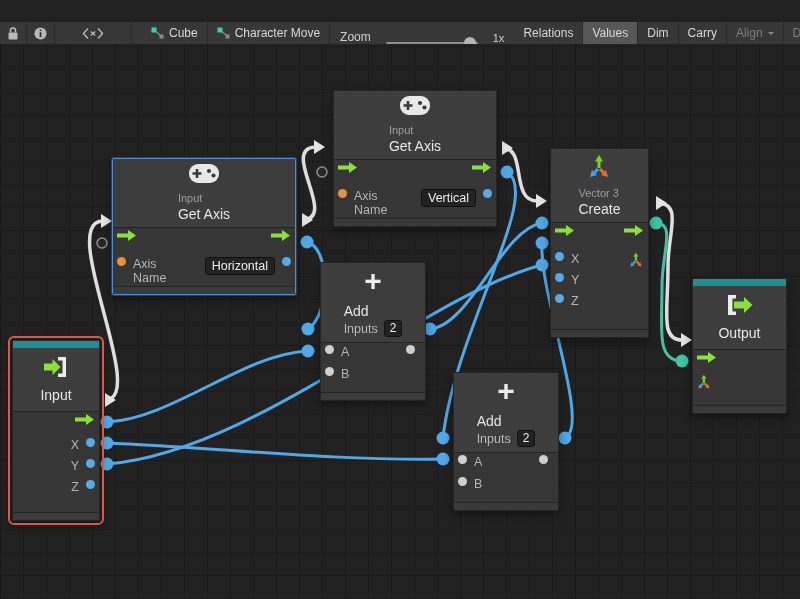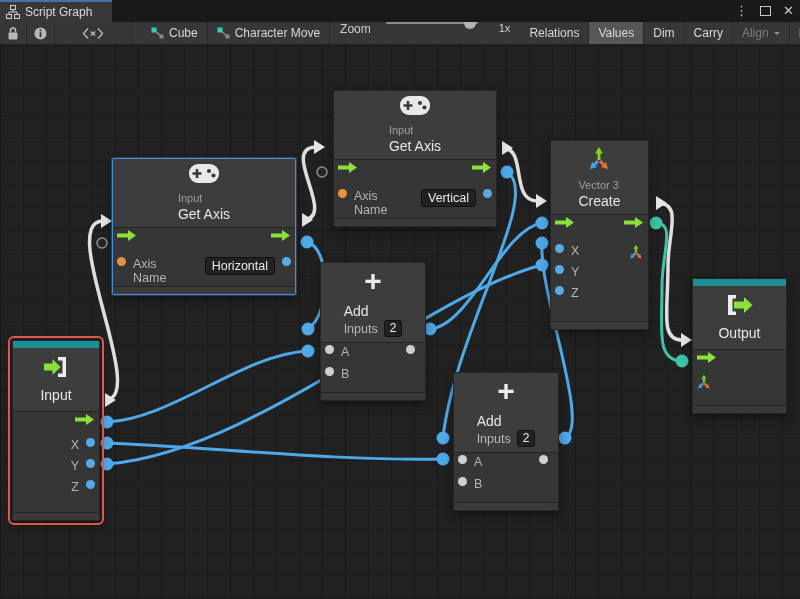--- a/index.html
+++ b/index.html
@@ -18,24 +18,24 @@
   #toolbar{position:absolute;left:0;top:22px;width:800px;height:22px;background:#373737;
            border-bottom:4px solid #737373;display:flex;align-items:stretch;
            white-space:nowrap;overflow:hidden;font-size:12px;}
   .tbtn{flex-shrink:0;display:flex;align-items:center;gap:5px;padding:0 9px;
         border-right:1px solid #2a2a2a;color:#d8d8d8;cursor:default;}
   .tbtn.icononly{padding:0 7px;}
   .tbtn.active{background:#575757;}
   .tbtn.disabled{color:#7d7d7d;}
   .caret{width:0;height:0;border:3.5px solid transparent;border-top-color:#8a8a8a;margin-top:4px;}
   .tb-gap{flex-shrink:0;width:10px;}
-  .zoomwrap{flex-shrink:0;display:flex;align-items:flex-start;gap:15px;padding:0 10px;color:#cfcfcf;}
+  .zoomwrap{flex-shrink:0;display:flex;align-items:flex-end;gap:15px;padding:0 10px;color:#cfcfcf;}
   .slider{position:relative;width:92px;height:2px;background:#8f8f8f;border-radius:1px;}
   .knob{position:absolute;right:2px;top:-5px;width:12px;height:12px;border-radius:50%;background:#b4b4b4;}
-  .zoomval{font-size:11px;color:#cfcfcf;margin-left:6px;}
+  .zoomval{font-size:11px;color:#cfcfcf;}
   
   #canvas{position:absolute;left:0;top:44px;width:800px;height:555px;background-color:#212121;
     background-image:
       linear-gradient(#191919 1px,transparent 1px),
       linear-gradient(90deg,#191919 1px,transparent 1px),
       linear-gradient(#1c1c1c 1px,transparent 1px),
       linear-gradient(90deg,#1c1c1c 1px,transparent 1px);
     background-size:115px 115px,115px 115px,23px 23px,23px 23px;
     background-position:0 71px,0 0,0 2px,0 0;}
   #wire-layer{position:absolute;left:0;top:0;width:800px;height:599px;z-index:1;pointer-events:none;}
@@ -70,36 +70,20 @@
   .arr{flex-shrink:0;display:block;}
   .addplus{font-size:30px;font-weight:bold;color:#ececec;line-height:26px;margin:0 2px;}
   .hdrcol{display:flex;flex-direction:column;gap:1px;}
   .inputs-line{display:flex;align-items:center;gap:6px;font-size:12.5px;color:#b9b9b9;}
 </style>
 </head>
 <body>
 
 <div id="app">
 
-  <div id="tabbar">
-    <div class="tab">
-      <svg width="14" height="14" viewBox="0 0 14 14">
-        <rect x="4.5" y="0.5" width="5" height="4" fill="none" stroke="#cfcfcf"></rect>
-        <rect x="0.5" y="9.5" width="5" height="4" fill="none" stroke="#cfcfcf"></rect>
-        <rect x="8.5" y="9.5" width="5" height="4" fill="none" stroke="#cfcfcf"></rect>
-        <path d="M7 4.5 V7 M3 9.5 V7 H11 V9.5" fill="none" stroke="#cfcfcf"></path>
-      </svg>
-      <span>Script Graph</span>
-    </div>
-    <div class="winctl">
-      <span class="glyph">⋮</span>
-      <span class="maxbox"></span>
-      <span class="glyph">✕</span>
-    </div>
-  </div>
 
   <div id="toolbar">
     <div class="tbtn icononly">
       <svg width="12" height="13" viewBox="0 0 12 13">
         <rect x="1.5" y="5.5" width="9" height="7" rx="1" fill="#b9b9b9"></rect>
         <path d="M3.5 5.5 V3.5 a2.5 2.5 0 0 1 5 0 V5.5" fill="none" stroke="#b9b9b9" stroke-width="1.6"></path>
       </svg>
     </div>
     <div class="tbtn icononly">
       <svg width="13" height="13" viewBox="0 0 13 13">
@@ -315,21 +299,21 @@
         <span class="dot gray" style="margin-right:6px;"></span>
       </div>
       <div class="n-row">
         <span class="dot gray"></span>
         <span class="plabel">B</span>
       </div>
     </div>
     <div class="n-footer"></div>
   </div>
 
-  <div class="node" style="left:550px;top:140px;width:99px;">
+  <div class="node" style="left:550px;top:148px;width:99px;">
     <div class="n-header">
       <svg class="arr" width="24" height="24" viewBox="0 0 24 24">
         <path d="M11 14 L11 7" stroke="#7ed321" stroke-width="3"></path>
           <path d="M11 1 L7 7.5 L15 7.5 Z" fill="#7ed321"></path>
         <path d="M10 15 L6.5 18.5" stroke="#4aa3e8" stroke-width="3"></path>
           <path d="M2 23 L9 21 L4 16 Z" fill="#4aa3e8"></path>
         <path d="M12 15 L15.5 18.5" stroke="#e8703a" stroke-width="3"></path>
           <path d="M20 23 L13 21 L18 16 Z" fill="#e8703a"></path>
       </svg>
       <div class="hdrcol">

